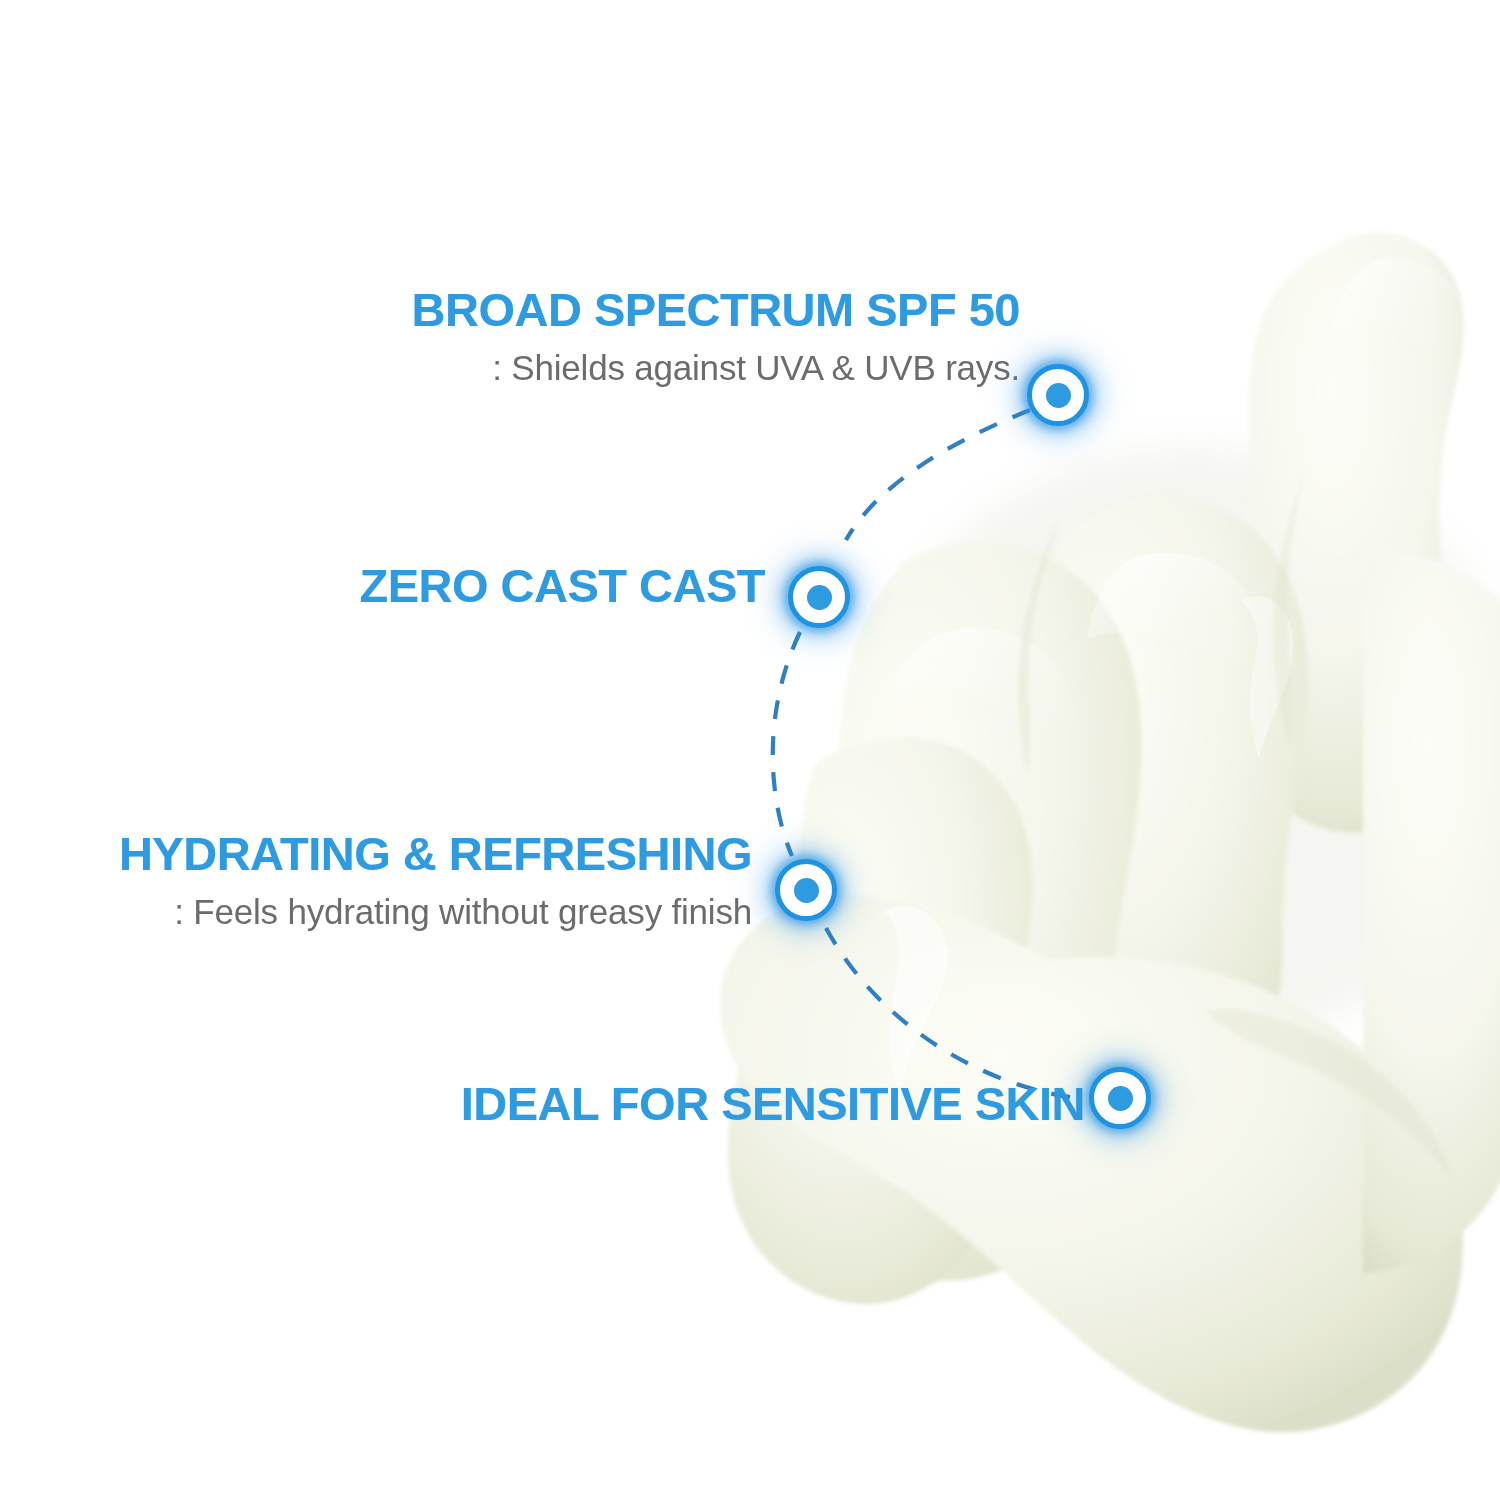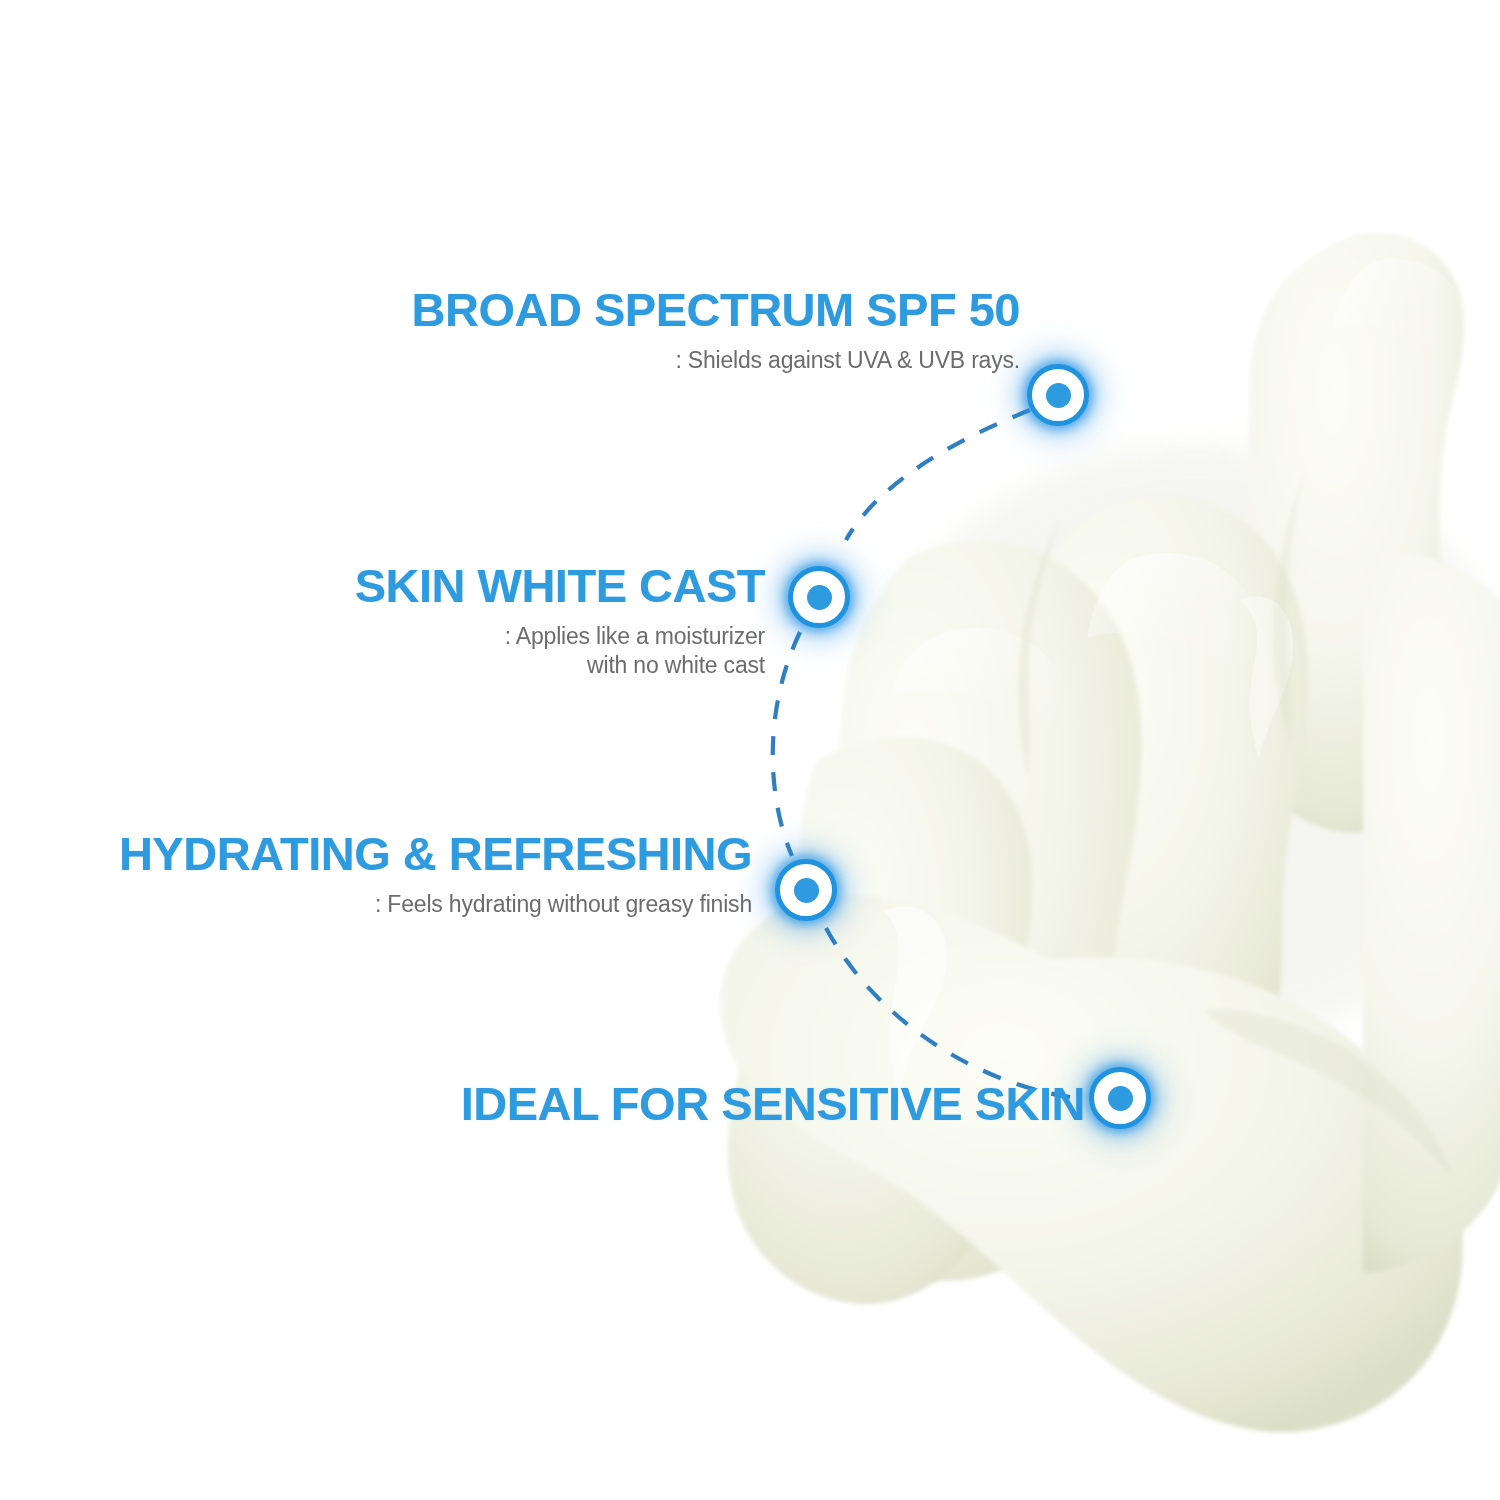--- a/index.html
+++ b/index.html
@@ -43,21 +43,21 @@
     font-weight: 700;
     font-size: 47px;
     letter-spacing: -0.5px;
     white-space: nowrap;
     margin: 0;
     text-shadow: 0 0 1px rgba(46,154,224,0.35);
   }
   .feature-desc {
     color: #6c6c6c;
     font-weight: 400;
-    font-size: 23px;
+    font-size: 35px;
     letter-spacing: -0.2px;
     margin: 12px 0 0 0;
     white-space: pre-line;
     line-height: 1.28;
     text-align: right;
   }
 
   #feature-1 { right: 480px; top: 286px; }
   #feature-2 { right: 735px; top: 562px; }
   #feature-3 { right: 748px; top: 830px; }
@@ -247,23 +247,21 @@
                C 880,1028 990,1090 1086,1099" fill="none" stroke="#2f7fc2" stroke-width="4.2" stroke-dasharray="19 17" stroke-linecap="butt"></path>
     </svg>
   </div>
 
   <div class="feature" id="feature-1">
     <div class="feature-title">BROAD SPECTRUM SPF 50</div>
     <div class="feature-desc">: Shields against UVA &amp; UVB rays.</div>
   </div>
 
   <div class="feature" id="feature-2">
-    <div class="feature-title">SKIN WHITE CAST</div>
-    <div class="feature-desc">: Applies like a moisturizer
-with no white cast</div>
+    <div class="feature-title">ZERO CAST CAST</div>
   </div>
 
   <div class="feature" id="feature-3">
     <div class="feature-title">HYDRATING &amp; REFRESHING</div>
     <div class="feature-desc">: Feels hydrating without greasy finish</div>
   </div>
 
   <div class="feature" id="feature-4">
     <div class="feature-title">IDEAL FOR SENSITIVE SKIN</div>
   </div>

